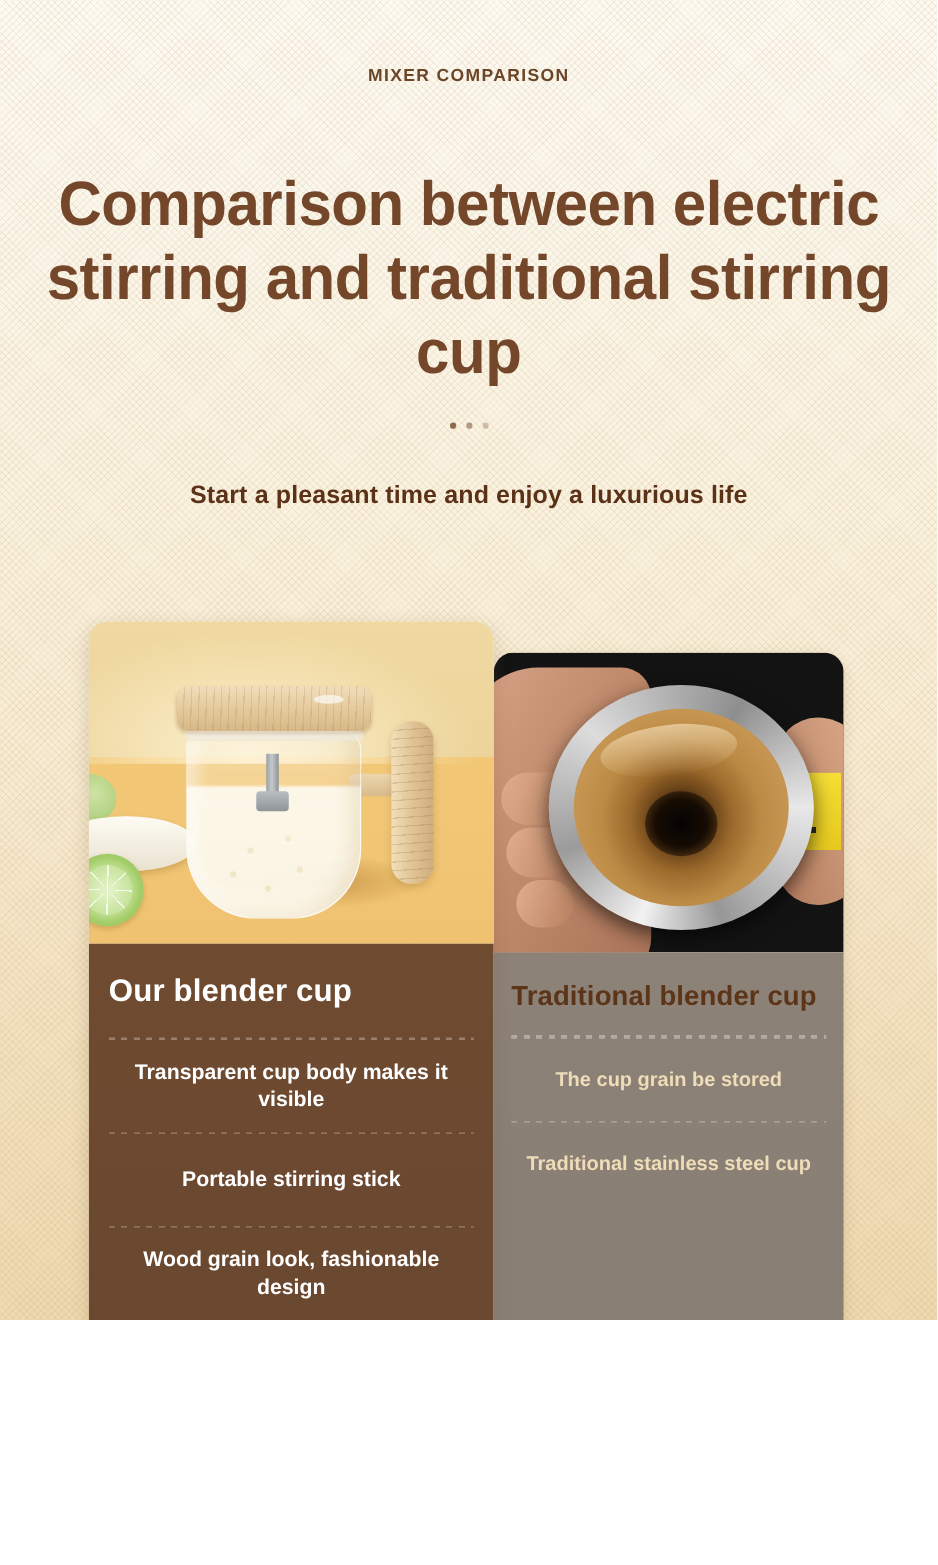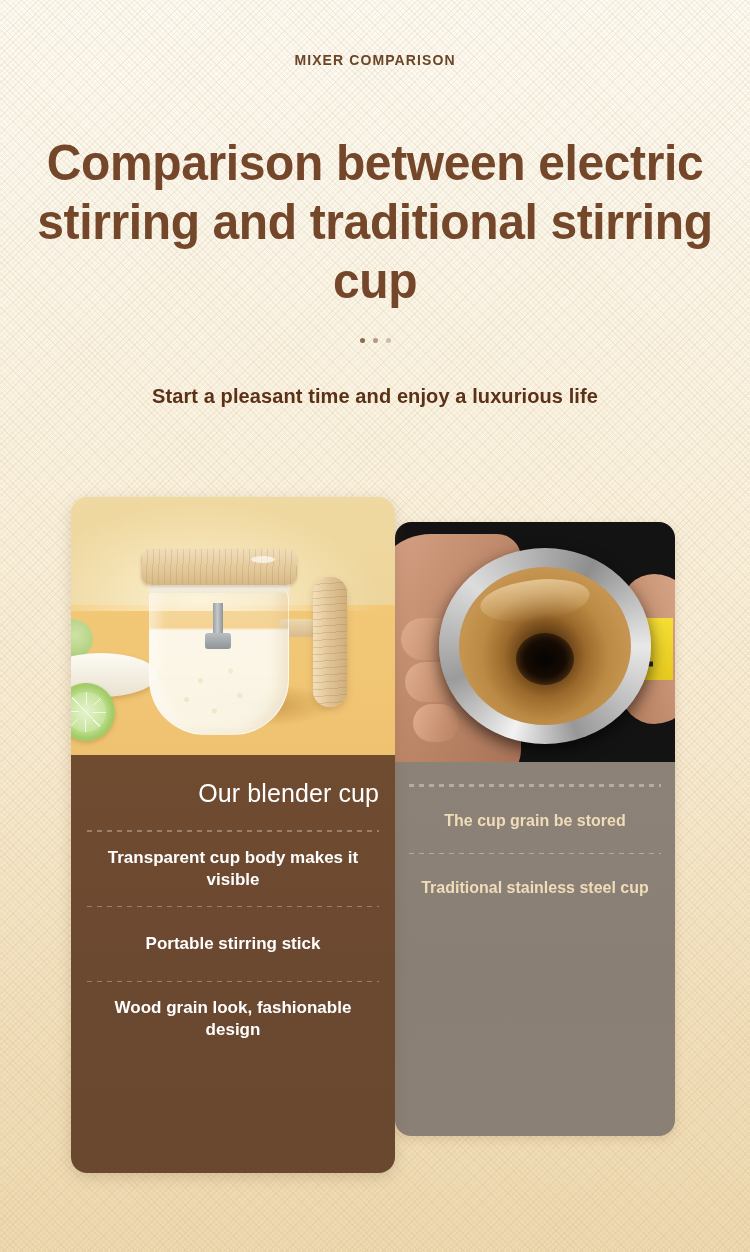--- a/index.html
+++ b/index.html
@@ -5,21 +5,21 @@
   * { margin:0; padding:0; box-sizing:border-box; }
 
   html, body {
     width:750px; height:1252px;
     font-family:"Liberation Sans", sans-serif;
     overflow:hidden;
   }
 
   #page {
     position:relative;
-    width:750px; height:1252px;
+    width:750px; height:1056px;
     background:
       linear-gradient(180deg,
         #fdfaf2 0%,
         #fbf6ea 18%,
         #faf2df 38%,
         #f7ead0 60%,
         #f2e0bd 80%,
         #eed9b0 100%);
     overflow:hidden;
   }
@@ -269,21 +269,21 @@
     background:linear-gradient(180deg,#6f4b30 0%, #6b4830 52%, #6a472f 100%);
     padding:24px 16px 0;
   }
   #panel-traditional {
     height:374px;
     background:linear-gradient(180deg,#8d8278 0%, #8a7f75 55%, #8b8076 100%);
     padding:22px 14px 0;
   }
 
   .panel-title {
-    text-align:right; font-weight:normal; letter-spacing:.1px;
+    text-align:left; font-weight:bold; letter-spacing:.1px;
   }
   #title-ours { font-size:25px; color:#ffffff; padding-bottom:22px; }
   #title-traditional { font-size:22px; color:#5c3418; padding-bottom:18px; }
 
   .divider { height:1px; width:100%; }
   #panel-ours .divider {
     background:repeating-linear-gradient(90deg,
       rgba(255,255,255,.30) 0 5px, rgba(255,255,255,0) 5px 10px);
   }
   #panel-traditional .divider {
@@ -335,20 +335,21 @@
         <div class="yellow-tag"></div>
         <div class="steel-rim">
           <div class="coffee">
             <div class="vortex"></div>
           </div>
         </div>
       </div>
     </div>
 
     <div class="panel" id="panel-traditional">
+      <div class="panel-title" id="title-traditional">Traditional blender cup</div>
       <div class="divider"></div>
 
       <div class="divider"></div>
 
       <div class="divider"></div>
 
       <div class="feature">The cup grain be stored</div>
       <div class="divider"></div>
 
       <div class="feature">Traditional stainless steel cup</div>

